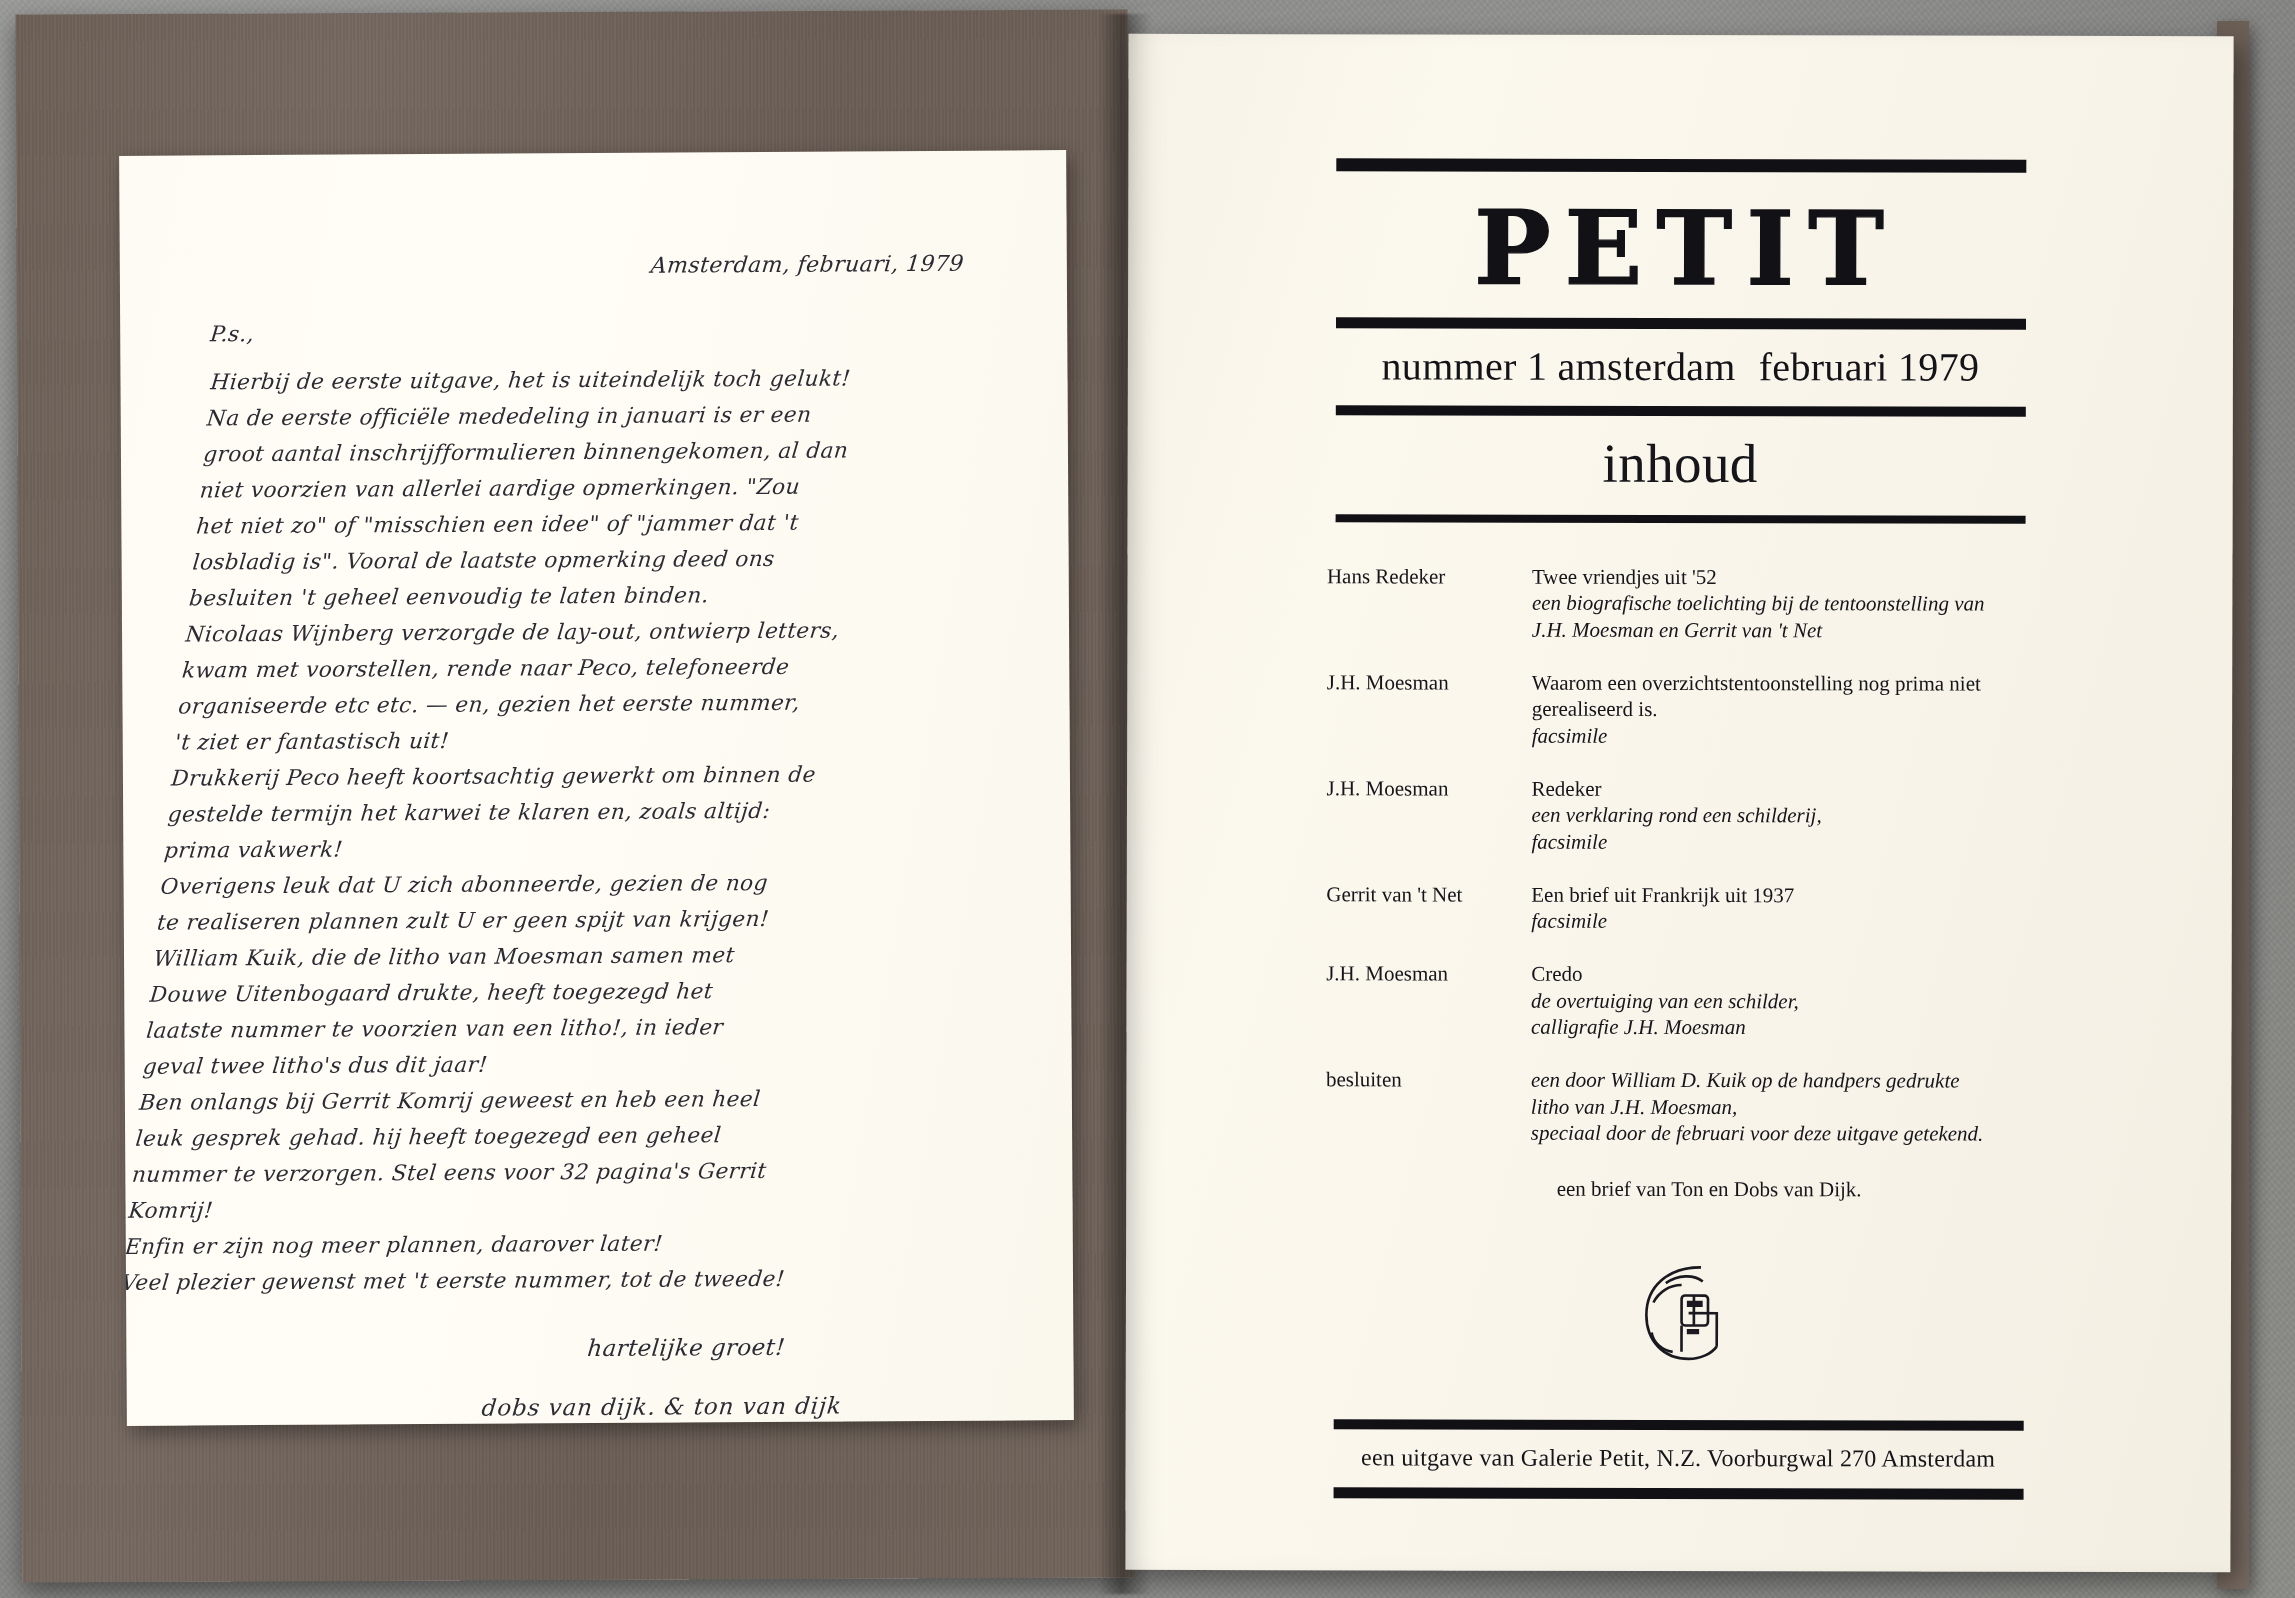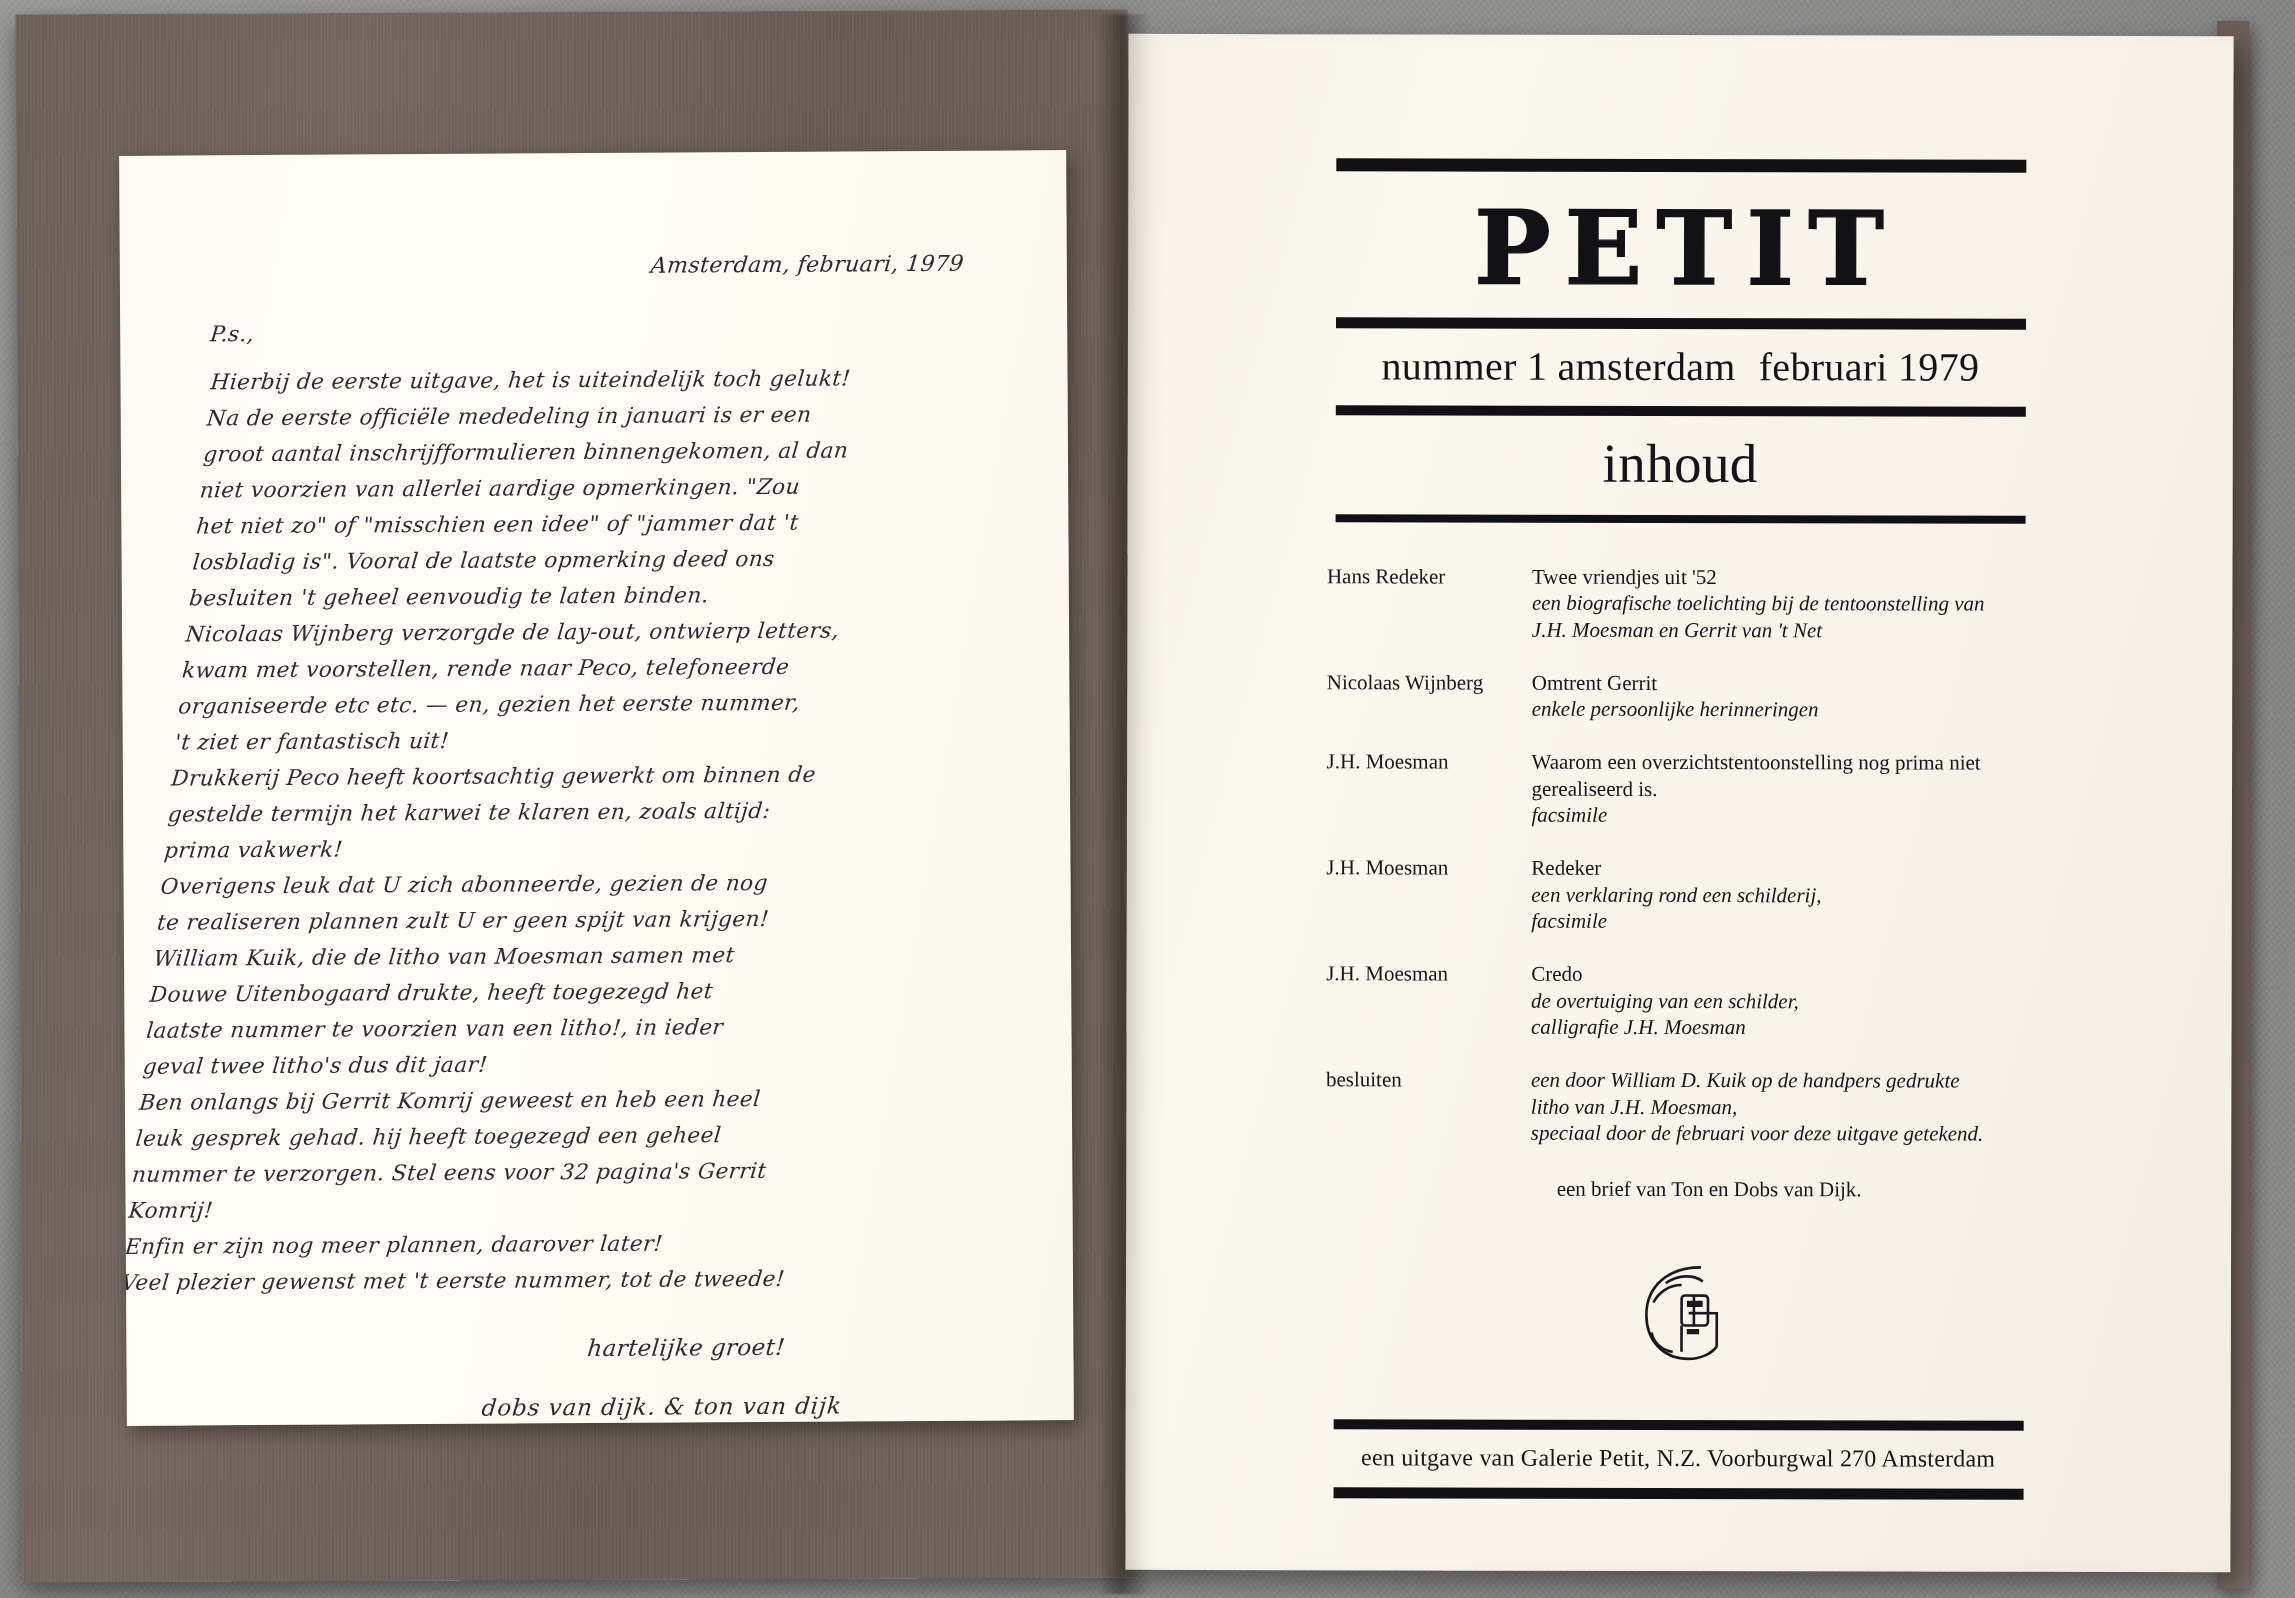--- a/index.html
+++ b/index.html
@@ -311,40 +311,40 @@
         <tbody>
             <tr>
           <td class="author">Hans Redeker</td>
           <td class="desc">
             <span>Twee vriendjes uit '52</span>
             <span class="sub" style="white-space:pre-line">een biografische toelichting bij de tentoonstelling van
 J.H. Moesman en Gerrit van 't Net</span>
           </td>
         </tr>
         <tr>
-          <td class="author">Nicolaas Wijnberg</td>
-          <td class="desc">
-            <span>Omtrent Gerrit</span>
-            <span class="sub" style="white-space:pre-line">enkele persoonlijke herinneringen</span>
-          </td>
-        </tr>
-        <tr>
           <td class="author">J.H. Moesman</td>
           <td class="desc">
             <span style="white-space:pre-line">Waarom een overzichtstentoonstelling nog prima niet
 gerealiseerd is.</span>
             <span class="sub" style="white-space:pre-line">facsimile</span>
           </td>
         </tr>
         <tr>
           <td class="author">J.H. Moesman</td>
           <td class="desc">
             <span>Redeker</span>
             <span class="sub" style="white-space:pre-line">een verklaring rond een schilderij,
 facsimile</span>
+          </td>
+        </tr>
+        <tr>
+          <td class="author">Gerrit van 't Net</td>
+          <td class="desc">
+            <span>Een brief uit Frankrijk uit 1937</span>
+            <span class="sub" style="white-space:pre-line">facsimile</span>
           </td>
         </tr>
         <tr>
           <td class="author">J.H. Moesman</td>
           <td class="desc">
             <span>Credo</span>
             <span class="sub" style="white-space:pre-line">de overtuiging van een schilder,
 calligrafie J.H. Moesman</span>
           </td>
         </tr>

